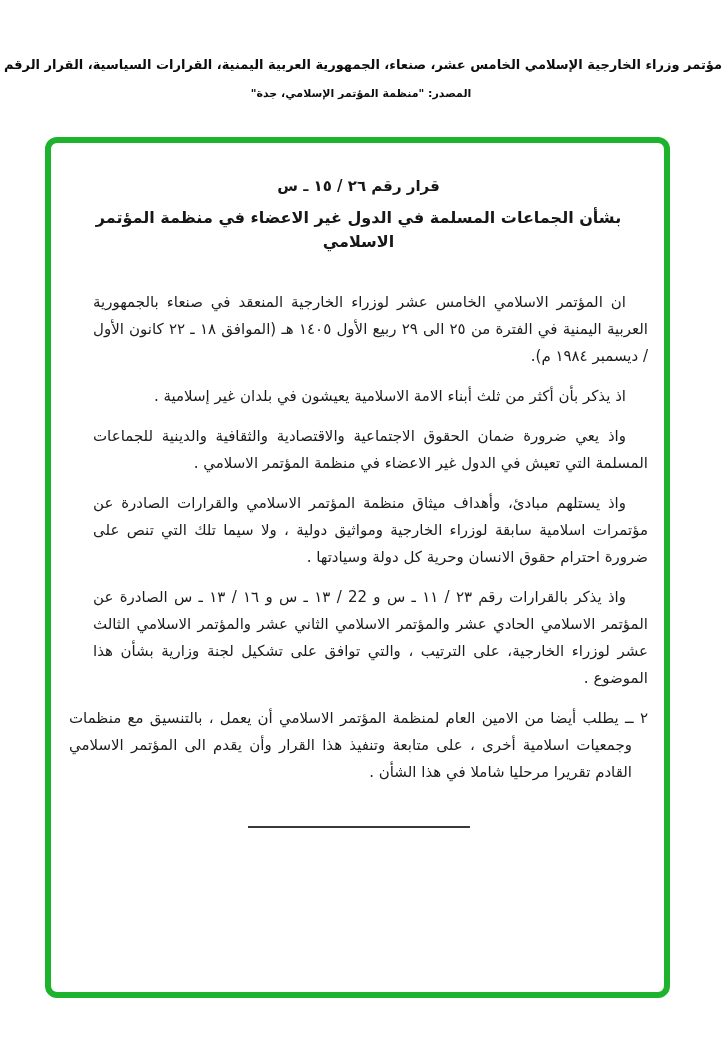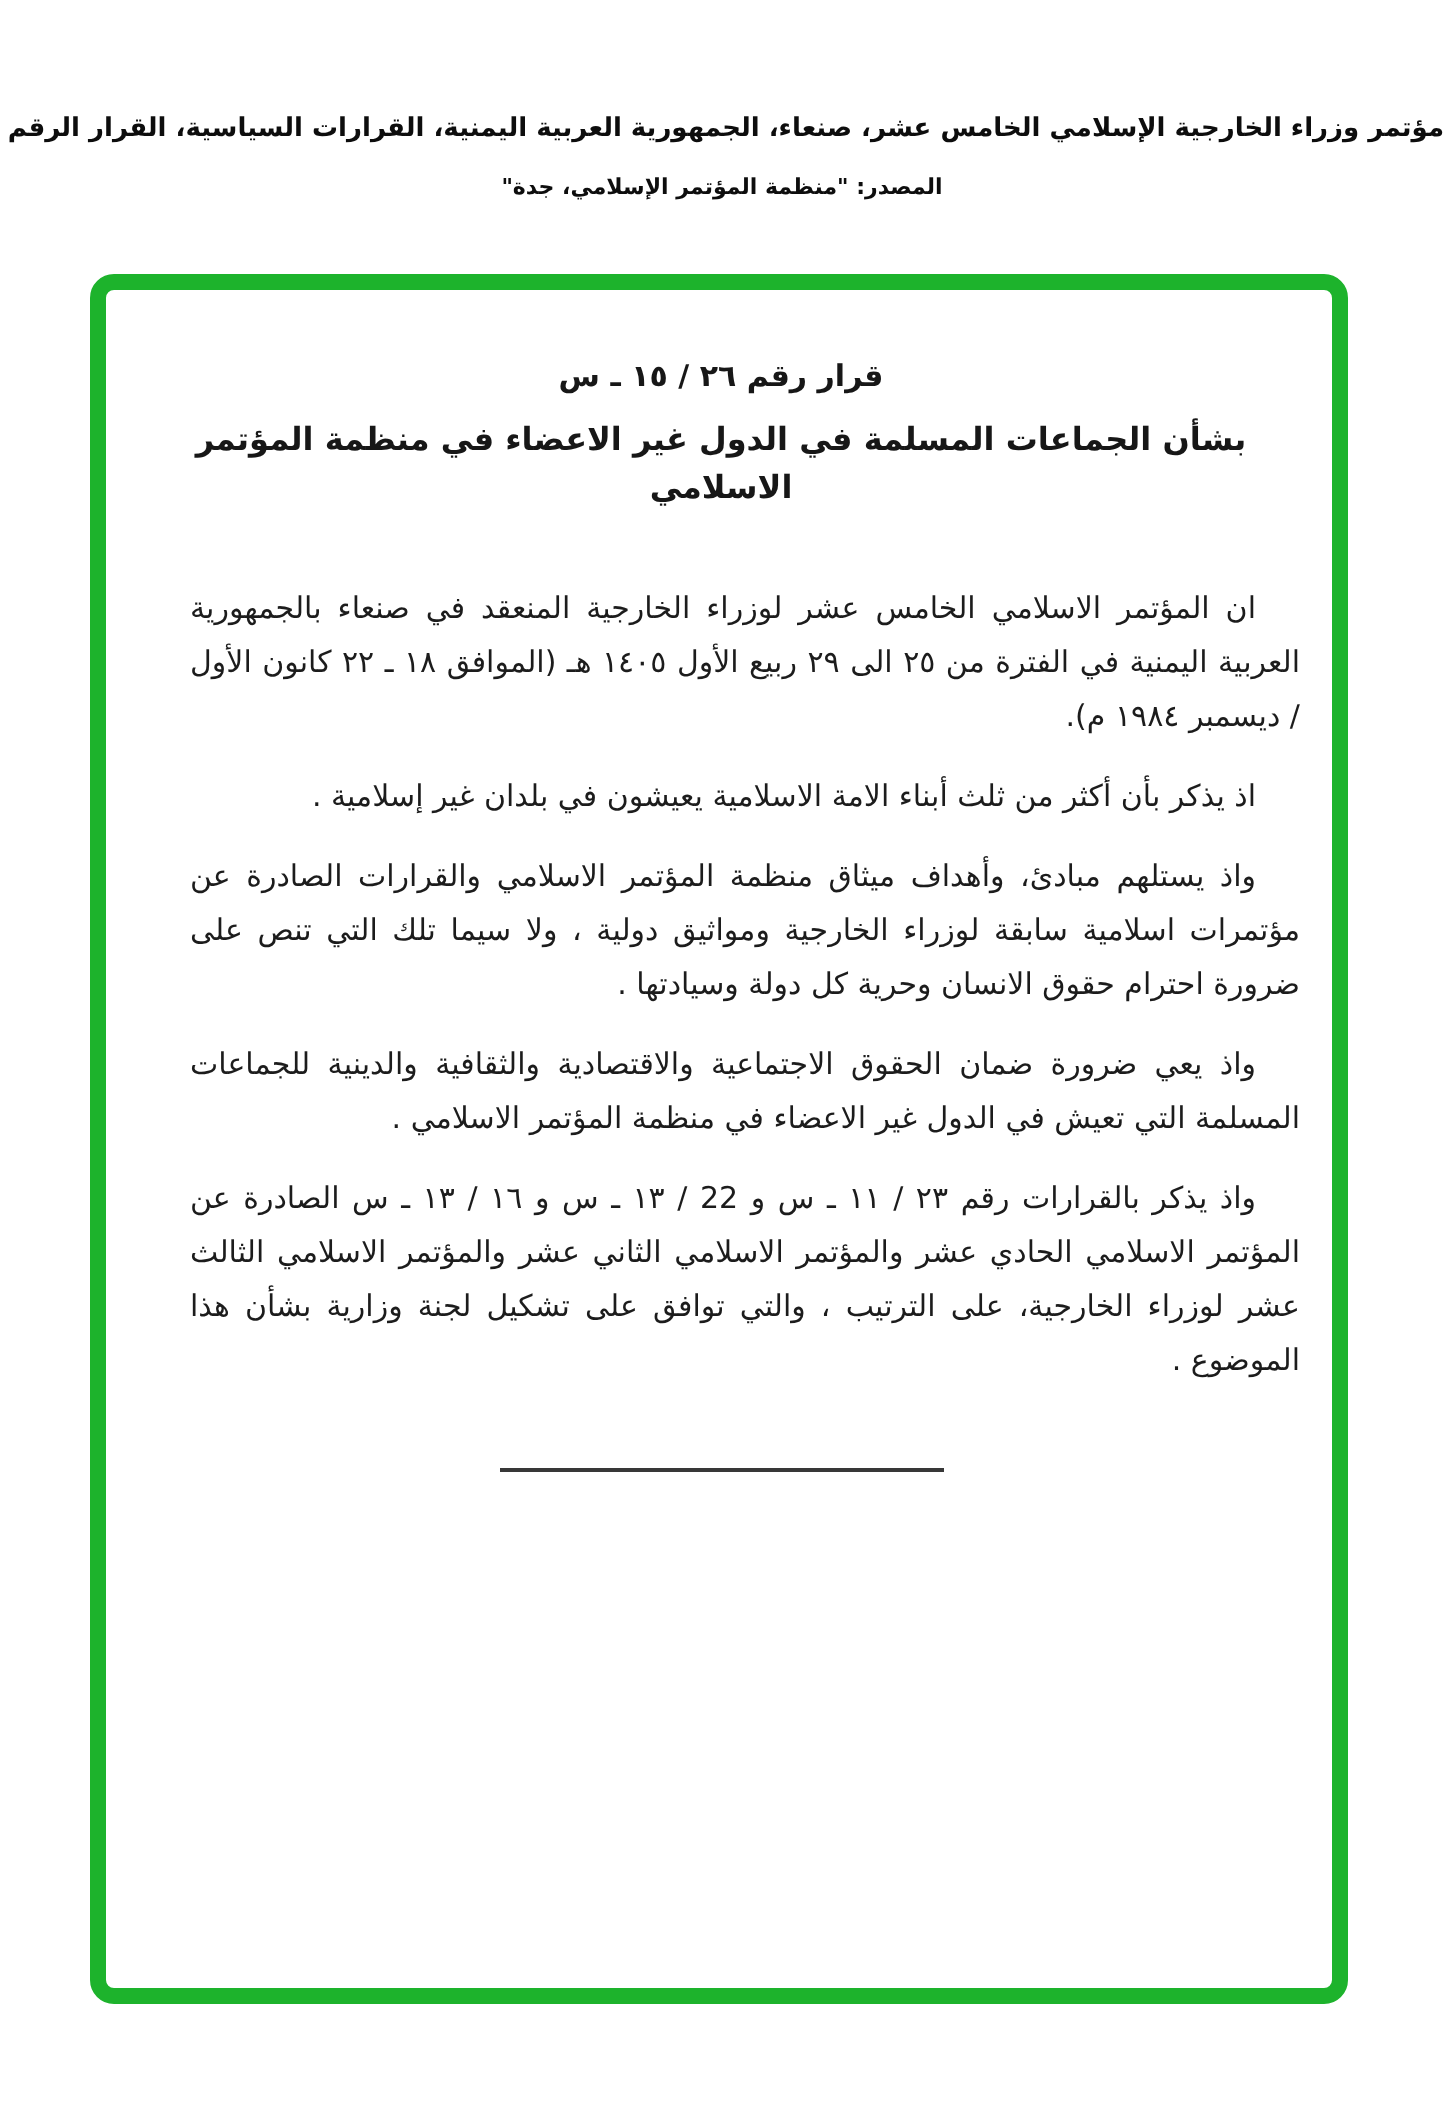--- a/index.html
+++ b/index.html
@@ -38,21 +38,21 @@
     font-size: 11px;
     font-weight: bold;
     color: #0d0d0d;
   }
   .frame {
     position: absolute;
     top: 137px;
     left: 45px;
     width: 613px;
     height: 849px;
-    border: 8px solid #4d7c0f;
+    border: 6px solid #4d7c0f;
     border-radius: 12px;
     background: #ffffff;
   }
   .content {
     direction: rtl;
     padding: 33px 16px 0 18px;
   }
   .title1 {
     text-align: center;
     font-size: 15px;
@@ -105,26 +105,27 @@
     <div class="content">
 
       <div class="title1">قرار رقم ٢٦ / ١٥ ـ س</div>
 
       <div class="title2">بشأن الجماعات المسلمة في الدول غير الاعضاء في منظمة المؤتمر الاسلامي</div>
 
       <p class="para indent preamble-first">ان المؤتمر الاسلامي الخامس عشر لوزراء الخارجية المنعقد في صنعاء بالجمهورية العربية اليمنية في الفترة من ٢٥ الى ٢٩ ربيع الأول ١٤٠٥ هـ (الموافق ١٨ ـ ٢٢ كانون الأول / ديسمبر ١٩٨٤ م).</p>
 
       <p class="para indent">اذ يذكر بأن أكثر من ثلث أبناء الامة الاسلامية يعيشون في بلدان غير إسلامية .</p>
 
+      <p class="para indent">واذ يعي ضرورة ضمان الحقوق الاجتماعية والاقتصادية والثقافية والدينية للجماعات المسلمة التي تعيش في الدول غير الاعضاء في منظمة المؤتمر الاسلامي .</p>
+
       <p class="para indent">واذ يستلهم مبادئ، وأهداف ميثاق منظمة المؤتمر الاسلامي والقرارات الصادرة عن مؤتمرات اسلامية سابقة لوزراء الخارجية ومواثيق دولية ، ولا سيما تلك التي تنص على ضرورة احترام حقوق الانسان وحرية كل دولة وسيادتها .</p>
-
-      <p class="para indent">واذ يعي ضرورة ضمان الحقوق الاجتماعية والاقتصادية والثقافية والدينية للجماعات المسلمة التي تعيش في الدول غير الاعضاء في منظمة المؤتمر الاسلامي .</p>
 
       <p class="para indent">واذ يذكر بالقرارات رقم ٢٣ / ١١ ـ س و 22 / ١٣ ـ س و ١٦ / ١٣ ـ س الصادرة عن المؤتمر الاسلامي الحادي عشر والمؤتمر الاسلامي الثاني عشر والمؤتمر الاسلامي الثالث عشر لوزراء الخارجية، على الترتيب ، والتي توافق على تشكيل لجنة وزارية بشأن هذا الموضوع .</p>
 
 
+      <p class="para item">٢ ــ يطلب أيضا من الامين العام لمنظمة المؤتمر الاسلامي أن يعمل ، بالتنسيق مع منظمات وجمعيات اسلامية أخرى ، على متابعة وتنفيذ هذا القرار وأن يقدم الى المؤتمر الاسلامي القادم تقريرا مرحليا شاملا في هذا الشأن .</p>
 
       <div class="divider"></div>
 
     </div>
   </div>
 
 </div>
 
 </body></html>

